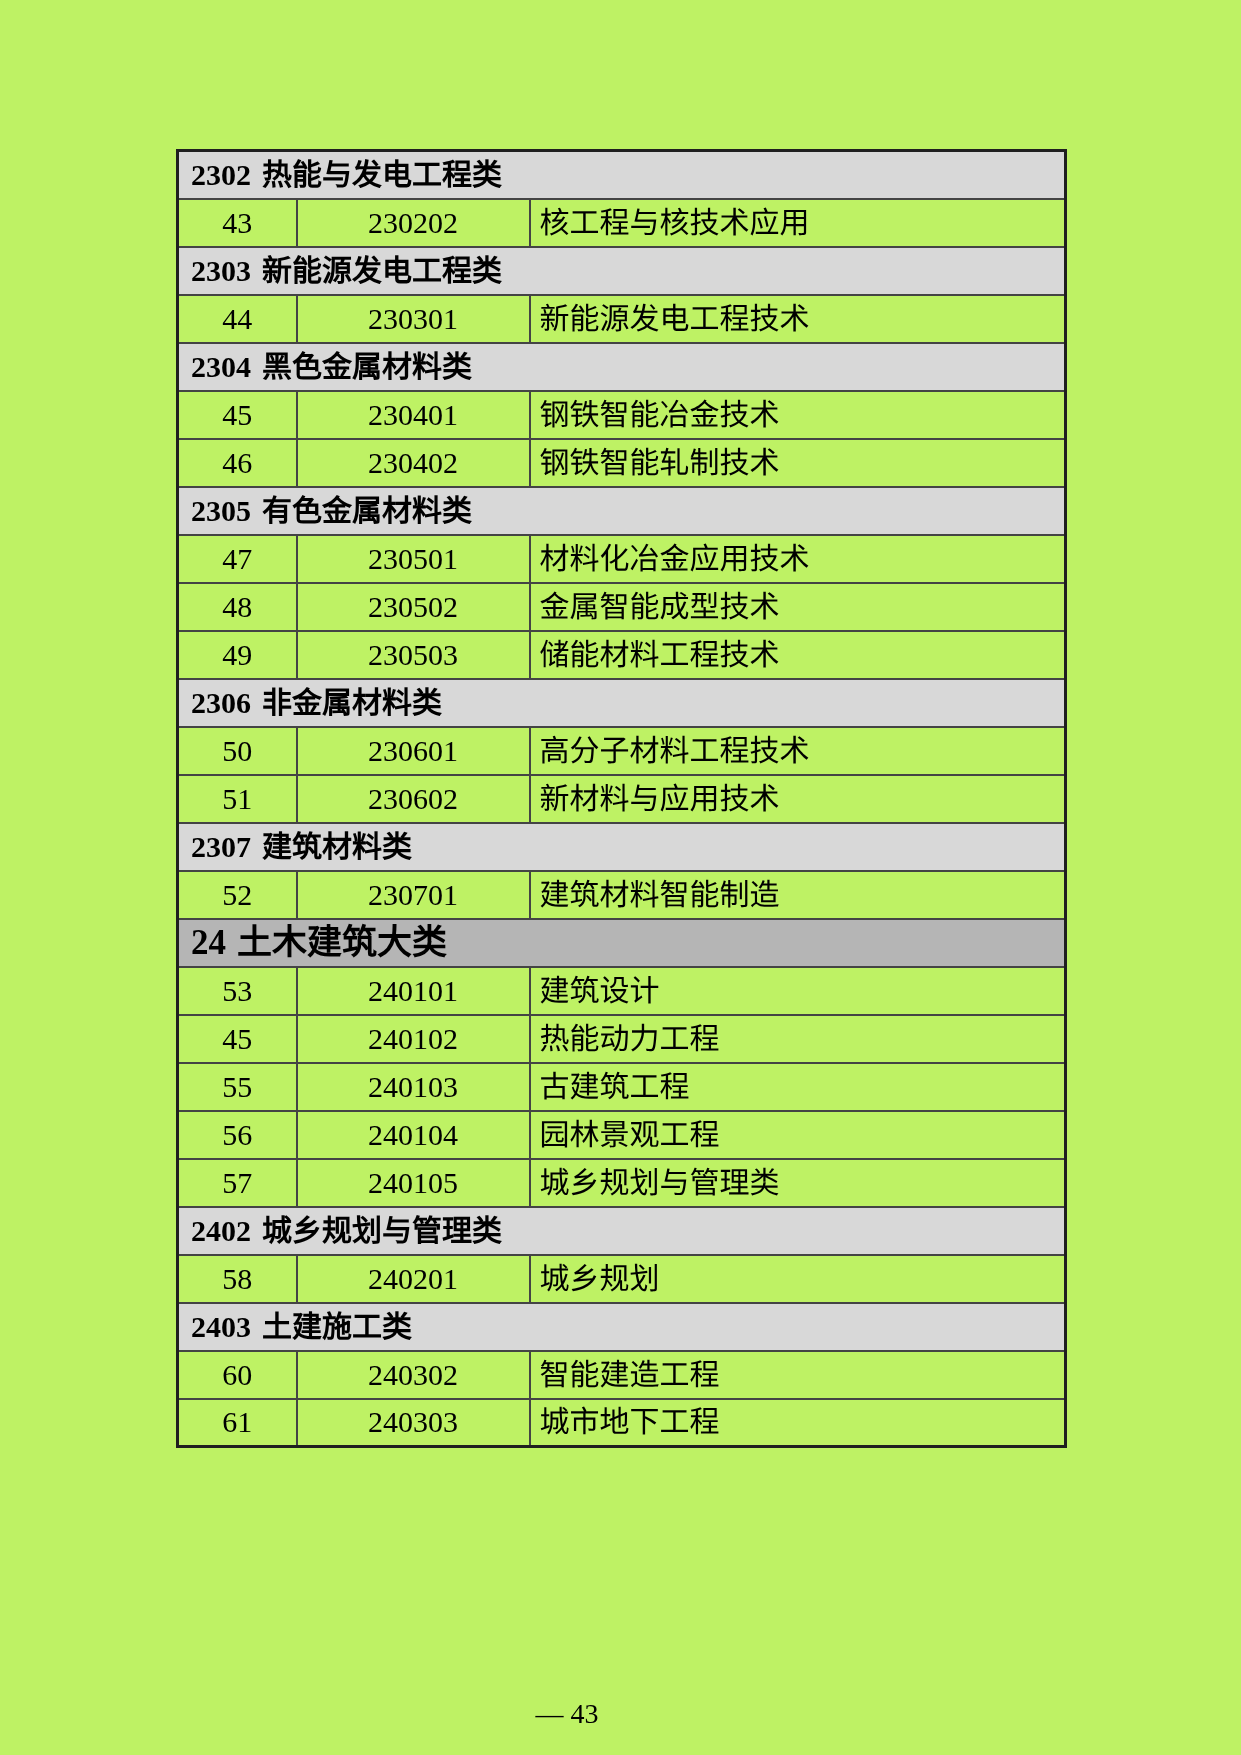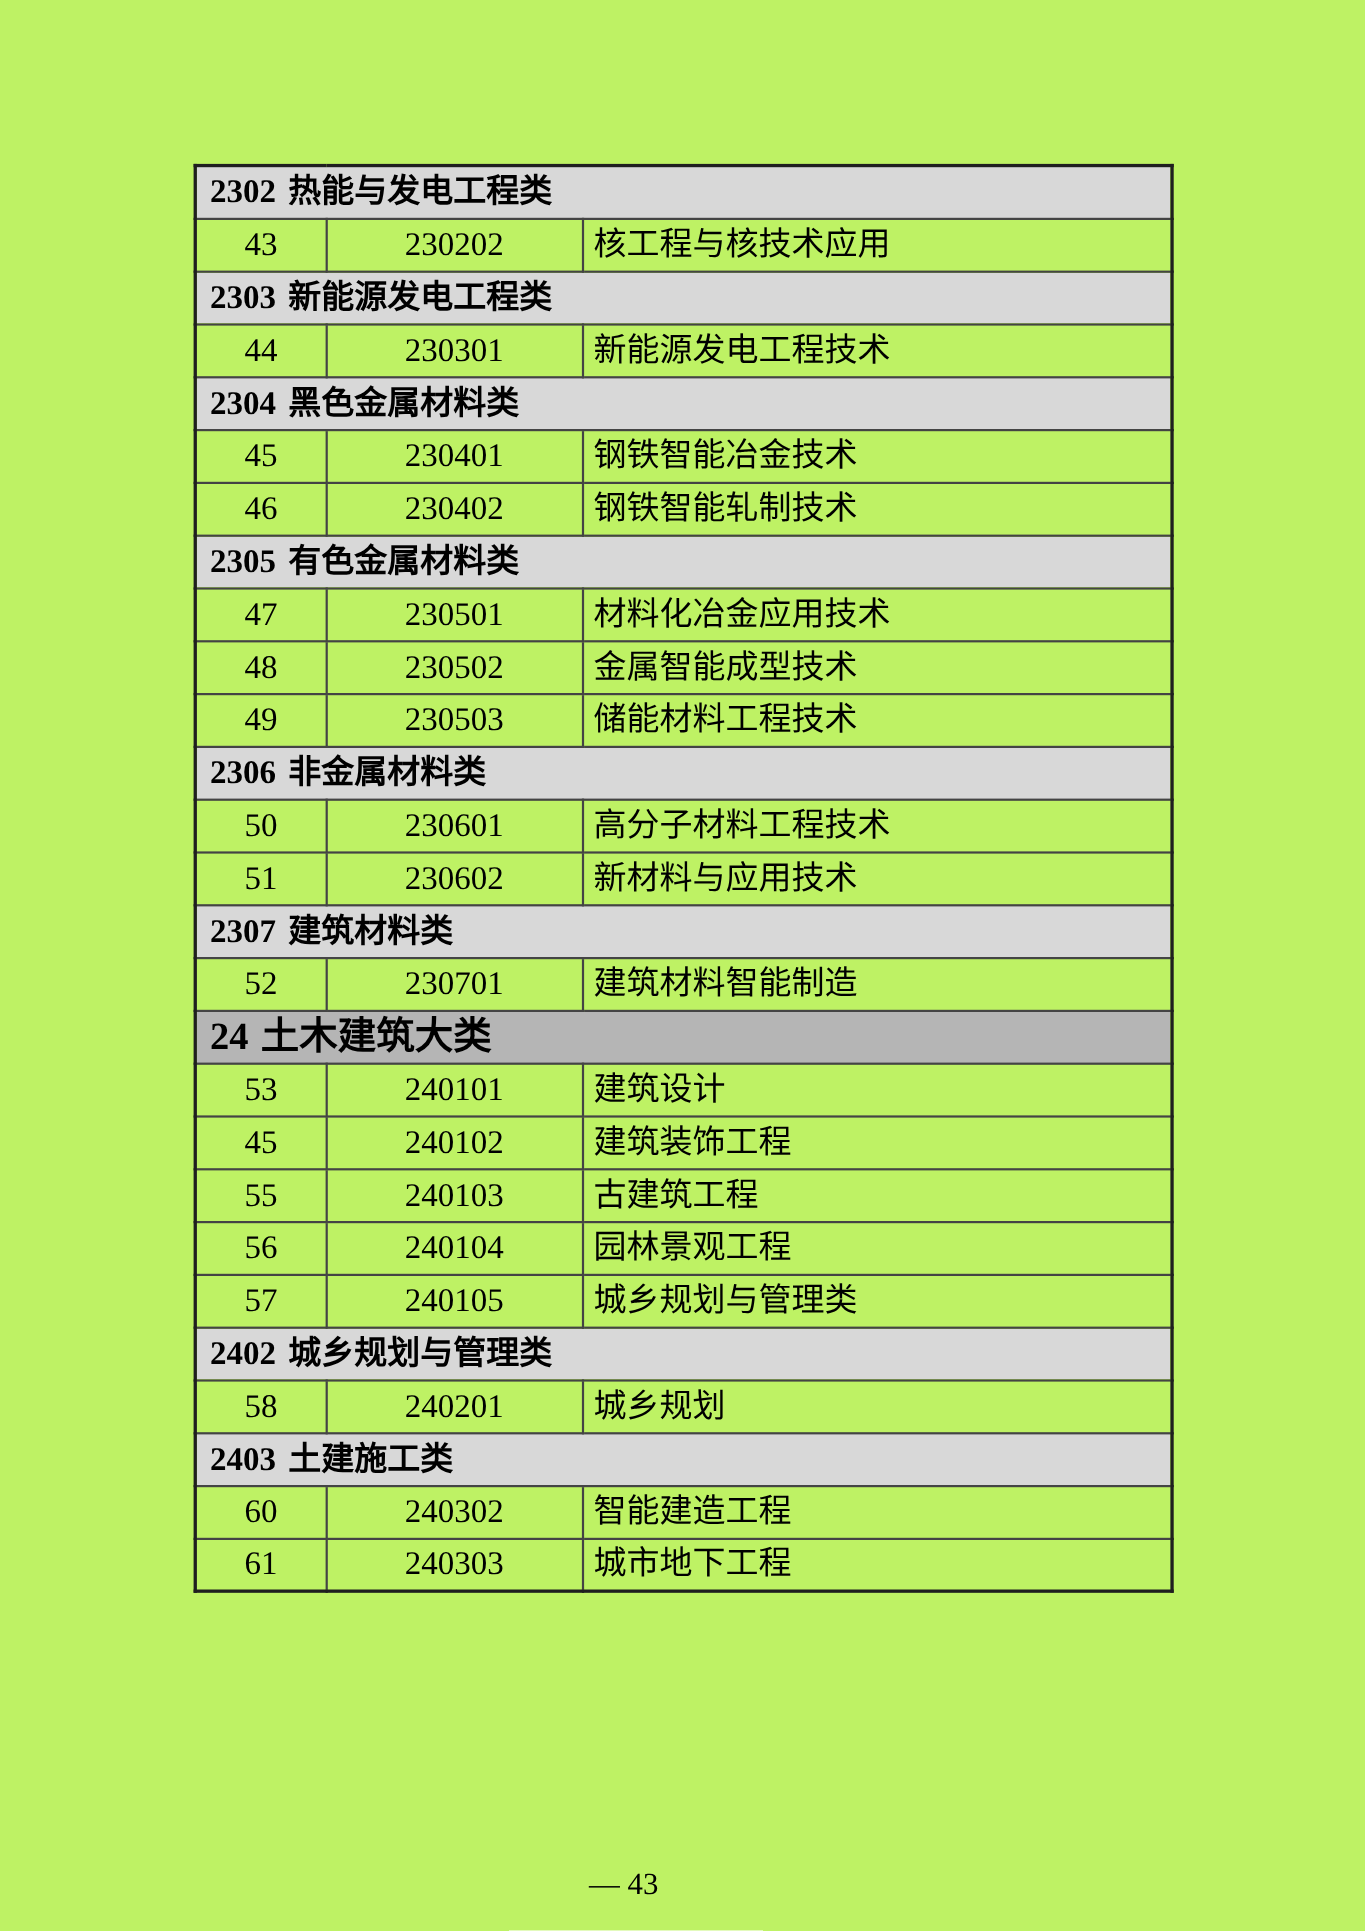--- a/index.html
+++ b/index.html
@@ -144,21 +144,21 @@
           <td colspan="3" class="division-header-cell"><span class="hdr-code">24</span><span class="hdr-name">土木建筑大类</span></td>
         </tr>
         <tr>
           <td class="cell-seq">53</td>
           <td class="cell-code">240101</td>
           <td class="cell-name">建筑设计</td>
         </tr>
         <tr>
           <td class="cell-seq">45</td>
           <td class="cell-code">240102</td>
-          <td class="cell-name">建筑装饰工程</td>
+          <td class="cell-name">热能动力工程</td>
         </tr>
         <tr>
           <td class="cell-seq">55</td>
           <td class="cell-code">240103</td>
           <td class="cell-name">古建筑工程</td>
         </tr>
         <tr>
           <td class="cell-seq">56</td>
           <td class="cell-code">240104</td>
           <td class="cell-name">园林景观工程</td>

